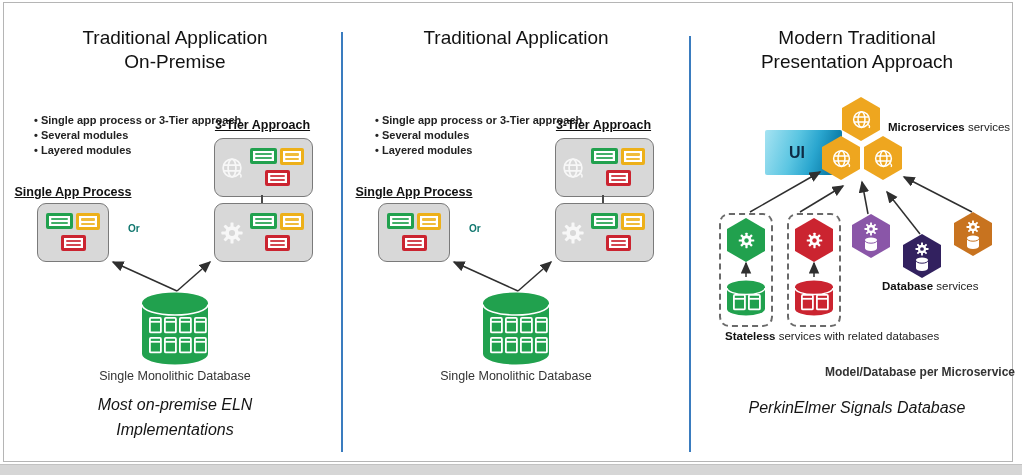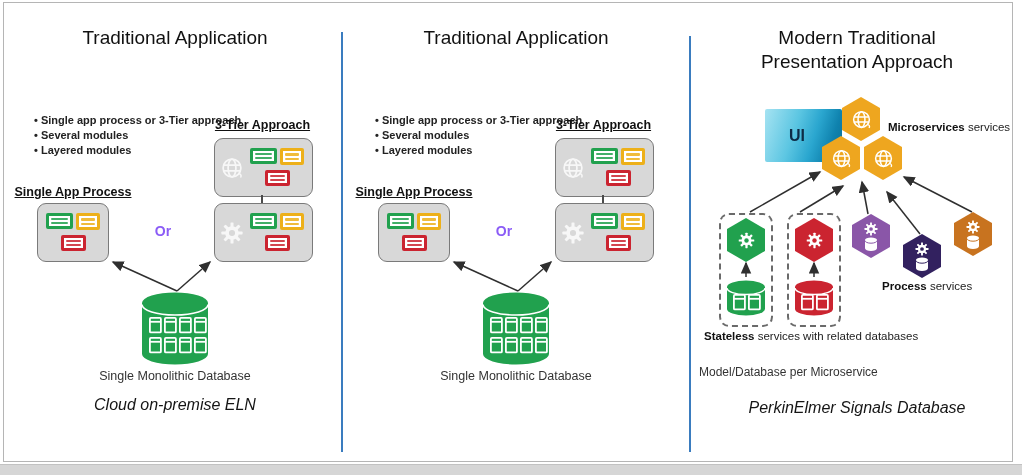--- a/index.html
+++ b/index.html
@@ -13,35 +13,35 @@
   .bullets{position:absolute;margin:0;padding:0;list-style:none;font-size:11px;font-weight:600;color:#222;line-height:15px;}
   .bullets li::before{content:"• ";}
   .blabel{position:absolute;font-size:12.5px;font-weight:700;color:#111;white-space:nowrap;text-decoration:underline;}
   .gbox{position:absolute;background:var(--gray_box);border:1.5px solid #7a7a7a;border-radius:9px;}
   .mod{position:absolute;background:#fff;border:3px solid currentColor;border-radius:2px;
        display:flex;flex-direction:column;justify-content:space-evenly;padding:0 2px;box-sizing:border-box;}
   .mod .s{height:2.5px;background:currentColor;opacity:.85;border-radius:1px;}
   .m-green{color:var(--green);} .m-yellow{color:var(--yellow);} .m-red{color:var(--red);}
   .boxicon{position:absolute;opacity:.8;}
   .connector{position:absolute;width:2px;background:#4a4a4a;}
-  .or{position:absolute;font-size:14px;font-weight:700;color:#8b5cf6;text-align:center;width:70px;}
+  .or{position:absolute;font-size:10px;font-weight:700;color:#0f766e;width:70px;}
   .dblabel{position:absolute;width:100%;text-align:center;font-size:12.5px;color:#333;}
   .foot{position:absolute;width:100%;text-align:center;font-style:italic;font-size:16px;line-height:25px;color:#151515;}
   .arrsvg{position:absolute;left:0;top:0;pointer-events:none;}
   .hex{position:absolute;width:38px;height:44px;background:currentColor;
        clip-path:polygon(50% 0,100% 25%,100% 75%,50% 100%,0 75%,0 25%);
        display:flex;flex-direction:column;align-items:center;justify-content:center;}
   .hx-amber{color:var(--amber);} .hx-green{color:var(--green);} .hx-red{color:var(--red);}
   .hx-purple{color:var(--purple);} .hx-indigo{color:var(--indigo);} .hx-orange{color:var(--orange);}
   .uibox{position:absolute;border-radius:2px;display:flex;align-items:center;
          background:linear-gradient(108deg,#a6e3f2 0%,#5cc6e2 38%,#2aa6cf 62%,#0f82ae 82%,#0a6e96 100%);}
   .uibox span{font-size:16px;font-weight:700;color:#0d2b45;padding-left:24px;}
   .svclabel{position:absolute;font-size:11.5px;color:#222;white-space:nowrap;}
   .svclabel b{font-weight:700;color:#111;}
-  .note{position:absolute;width:100%;text-align:left;font-size:12px;color:#333;}
+  .note{position:absolute;width:100%;text-align:right;font-size:12px;color:#333;font-weight:bold;}
   .dashedbox{position:absolute;border:2px dashed #6a6a6a;border-radius:10px;box-sizing:border-box;}
   .cyl{position:absolute;}
 </style>
 </head>
 <body>
 
 <svg width="0" height="0" style="position:absolute" aria-hidden="true">
   <defs>
     <g id="gearS">
       <g fill="#fff">
@@ -77,20 +77,21 @@
 
 <div class="stage">
   <div class="frame"></div>
   <div class="bottom-strip"></div>
   <div class="divider" style="left:341px;top:32px;height:420px"></div>
   <div class="divider" style="left:689px;top:36px;height:416px"></div>
 
   <section class="panel" style="left:10px;width:330px">
     <div class="ptitle">
       <span>Traditional Application</span><br>
+      <span>On-Premise</span>
     </div>
     <ul class="bullets" style="left:24px;top:113px">
       <li>Single app process or 3-Tier approach</li>
       <li>Several modules</li>
       <li>Layered modules</li>
     </ul>
 
     <div class="blabel" style="left:204px;top:118px;width:97px;text-align:center">3-Tier Approach</div>
 
     <div class="gbox" style="left:204px;top:138px;width:97px;height:57px">
@@ -168,21 +169,22 @@
         <use href="#tblS" transform="translate(38,25)"></use>
         <use href="#tblS" transform="translate(53,25)"></use>
       <use href="#tblS" transform="translate(8,45)"></use>
         <use href="#tblS" transform="translate(23,45)"></use>
         <use href="#tblS" transform="translate(38,45)"></use>
         <use href="#tblS" transform="translate(53,45)"></use>
     </svg>
     <div class="dblabel" style="top:369px">Single Monolithic Database</div>
 
     <div class="foot" style="top:392px">
-      <span>Cloud on-premise ELN</span><br>
+      <span>Most on-premise ELN</span><br>
+      <span>Implementations</span>
     </div>
   </section>
 
   <section class="panel" style="left:351px;width:330px">
     <div class="ptitle">
       <span>Traditional Application</span><br>
     </div>
     <ul class="bullets" style="left:24px;top:113px">
       <li>Single app process or 3-Tier approach</li>
       <li>Several modules</li>
@@ -270,21 +272,21 @@
     </svg>
     <div class="dblabel" style="top:369px">Single Monolithic Database</div>
   </section>
 
   <section class="panel" style="left:699px;width:316px">
     <div class="ptitle">
       <span>Modern Traditional</span><br>
       <span>Presentation Approach</span>
     </div>
 
-    <div class="uibox" style="left:66px;top:109px;width:77px;height:53px">
+    <div class="uibox" style="left:66px;top:130px;width:77px;height:45px">
       <span>UI</span>
     </div>
 
     <div class="hex hx-amber" style="left:143px;top:97px">
       <svg width="23" height="23" viewBox="0 0 24 24">
           <use href="#globeS"></use>
         </svg>
     </div>
     <div class="hex hx-amber" style="left:123px;top:136px">
       <svg width="23" height="23" viewBox="0 0 24 24">
@@ -363,22 +365,22 @@
     <div class="hex hx-orange" style="left:255px;top:212px">
       <svg width="16" height="16" viewBox="0 0 24 24">
           <use href="#gearS"></use>
         </svg>
       <svg width="16" height="15" viewBox="0 0 16 15">
           <use href="#cylSmallS"></use>
         </svg>
     </div>
 
     <div class="svclabel" style="left:183px;top:280px">
-      <b>Process</b><span> services</span>
-    </div>
-    <div class="svclabel" style="left:5px;top:330px">
+      <b>Database</b><span> services</span>
+    </div>
+    <div class="svclabel" style="left:26px;top:330px">
       <b>Stateless</b><span> services with related databases</span>
     </div>
 
     <div class="note" style="top:365px">Model/Database per Microservice</div>
     <div class="foot" style="top:395px">PerkinElmer Signals Database</div>
   </section>
 </div>
 
 </body></html>

